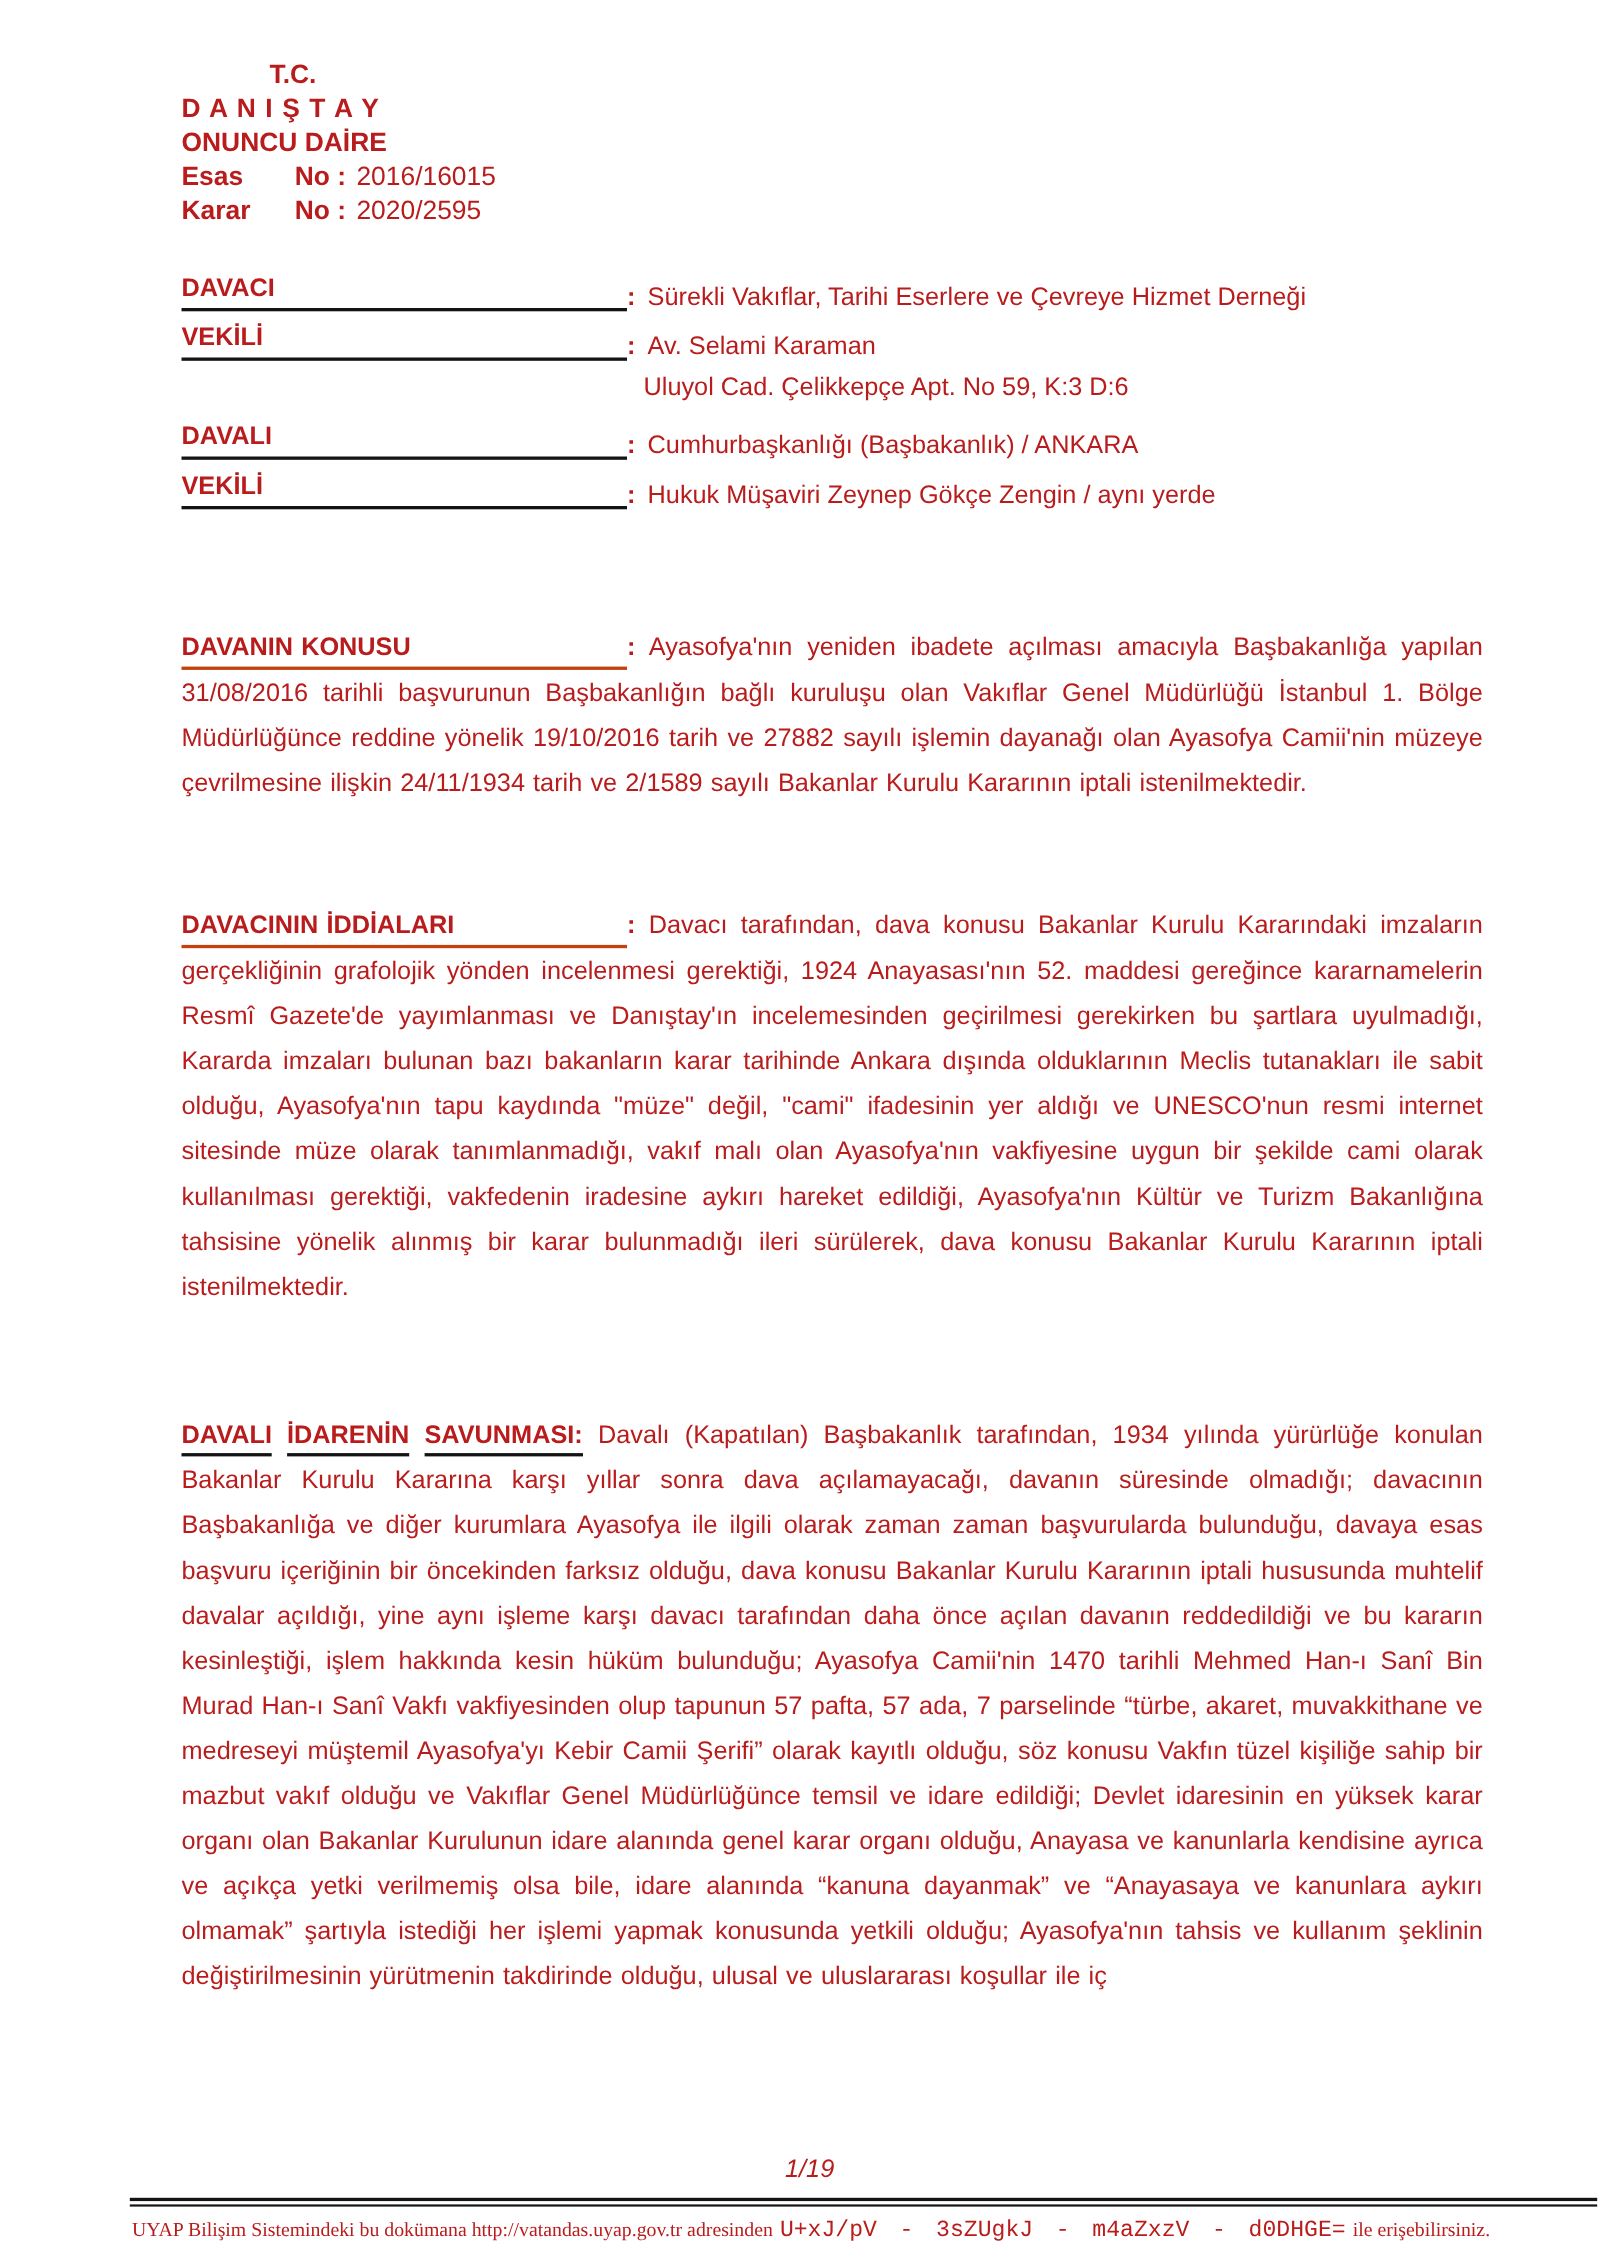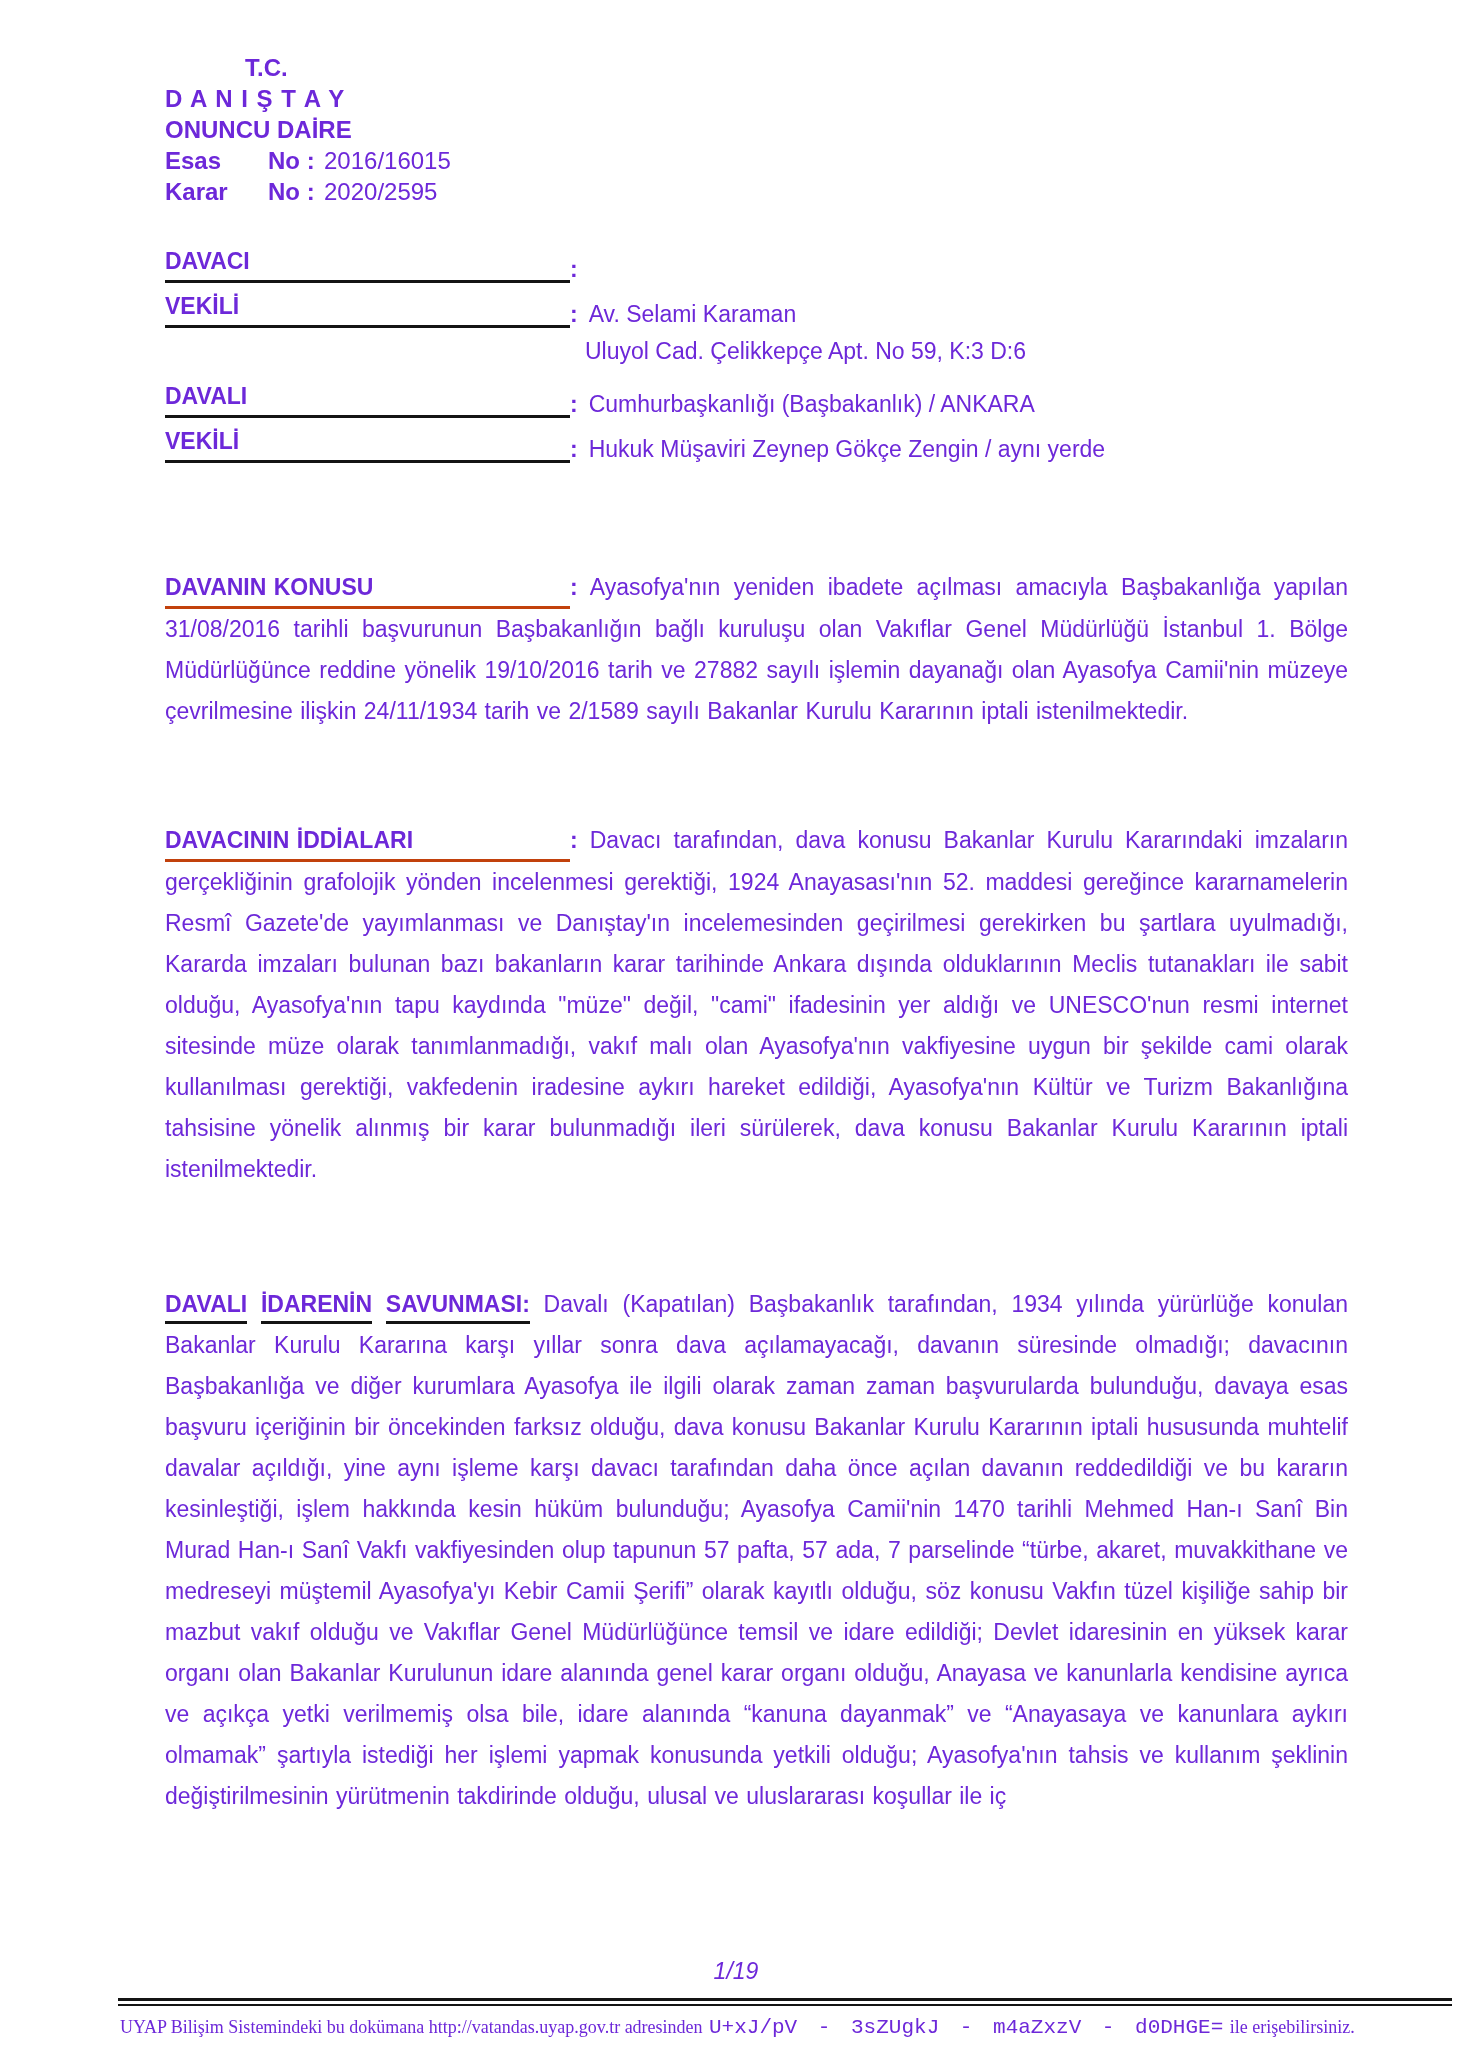--- a/index.html
+++ b/index.html
@@ -1,21 +1,21 @@
 <!DOCTYPE html>
 <html lang="tr"><head>
 <meta charset="utf-8">
 <style>
   * { margin:0; padding:0; box-sizing:border-box; }
   html,body { background:#ffffff; }
   .page {
     position:relative;
     width:1472px; height:2047px;
     background:#ffffff;
-    color:#6d28d9;
+    color:#b91c1c;
     font-family:"Liberation Sans", sans-serif;
     font-size:23px;
     overflow:hidden;
   }
 
   
   .court-header {
     position:absolute; left:165px; top:52px;
     font-weight:bold; font-size:24px; line-height:31px;
     white-space:nowrap;
@@ -85,20 +85,21 @@
     <div class="chamber-name">ONUNCU DAİRE</div>
     <div class="no-row"><span class="c1">Esas</span><span class="c2">No :</span><span class="val">2016/16015</span></div>
     <div class="no-row"><span class="c1">Karar</span><span class="c2">No :</span><span class="val">2020/2595</span></div>
   </div>
 
   <div class="parties">
 
     <div class="party-row">
       <span class="party-label">DAVACI</span>
         <span class="party-colon">:</span>
+        <span class="party-value">Sürekli Vakıflar, Tarihi Eserlere ve Çevreye Hizmet Derneği</span>
     </div>
 
     <div class="party-row">
       <span class="party-label">VEKİLİ</span>
         <span class="party-colon">:</span>
         <span class="party-value">Av. Selami Karaman</span>
     </div>
 
     <div class="party-addr">Uluyol Cad. Çelikkepçe Apt. No 59, K:3 D:6</div>
 

